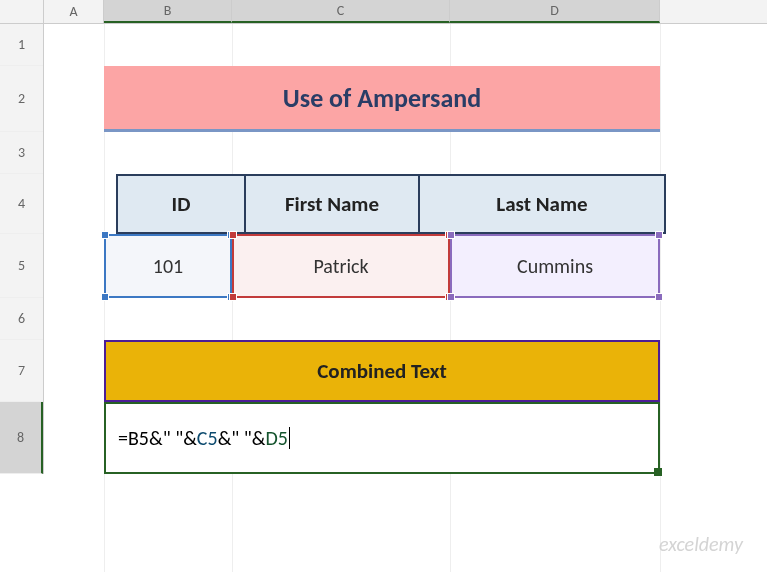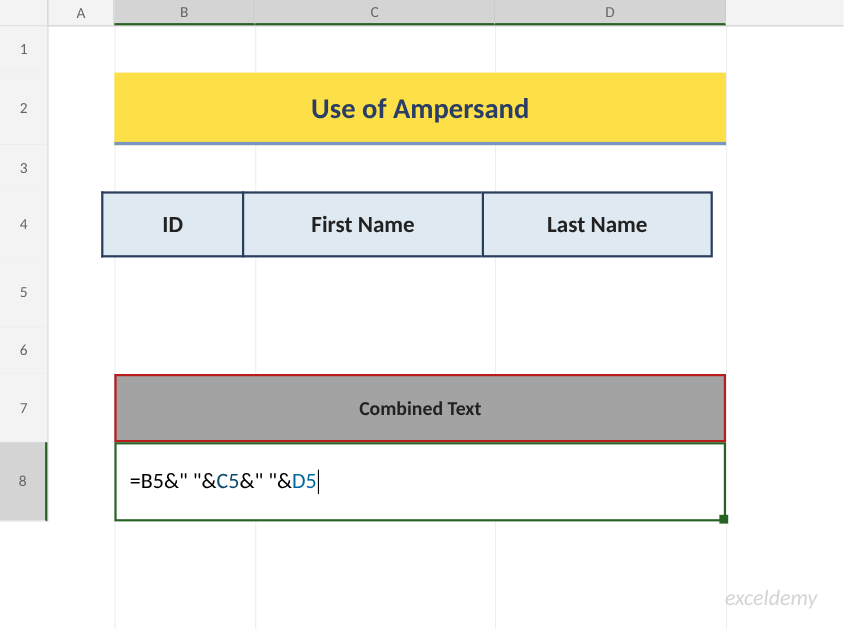--- a/index.html
+++ b/index.html
@@ -84,55 +84,55 @@
       height: 548px;
     }
     
     
     .title-cell {
       position: absolute;
       top: 42px;
       left: 60px;
       width: 556px;
       height: 66px;
-      background: #fde047;
+      background: #fca5a5;
       border-bottom: 3px solid #7a96c5;
       display: flex;
       align-items: center;
       justify-content: center;
       font-size: 26px;
       font-weight: bold;
       color: #2a3d66;
     }
     
     
     .table-header-row {
       position: absolute;
       top: 150px;
-      left: 48px;
+      left: 72px;
       width: 556px;
       height: 60px;
       display: flex;
     }
     .table-header-cell {
       background: #dfe9f2;
       border-top: 2px solid #2a3d5c;
       border-bottom: 2px solid #2a3d5c;
       border-left: 2px solid #2a3d5c;
       display: flex;
       align-items: center;
       justify-content: center;
       font-size: 21px;
       font-weight: bold;
       color: #222;
     }
     .table-header-cell.last { border-right: 2px solid #2a3d5c; }
     .thc-b { width: 128px; }
-    .thc-c { width: 218px; }
-    .thc-d { width: 210px; }
+    .thc-c { width: 174px; }
+    .thc-d { width: 248px; }
     
     
     .data-row {
       position: absolute;
       top: 210px;
       left: 60px;
       width: 556px;
       height: 64px;
       display: flex;
     }
@@ -163,26 +163,26 @@
     .h-bl { bottom: -5px; left: -5px; }
     .h-br { bottom: -5px; right: -5px; }
     
     
     .combined-header {
       position: absolute;
       top: 316px;
       left: 60px;
       width: 556px;
       height: 62px;
-      background: #a3a3a3;
-      border: 2px solid #b91c1c;
-      display: flex;
-      align-items: center;
-      justify-content: center;
-      font-size: 18px;
+      background: #eab308;
+      border: 2px solid #4c1d95;
+      display: flex;
+      align-items: center;
+      justify-content: center;
+      font-size: 21px;
       font-weight: bold;
       color: #222;
     }
     
     
     .formula-cell {
       position: absolute;
       top: 378px;
       left: 60px;
       width: 556px;
@@ -200,21 +200,21 @@
       bottom: -4px;
       right: -4px;
       width: 8px;
       height: 8px;
       background: #276124;
     }
     .formula-part { white-space: pre; }
     .fp-black { color: #000; }
     .fp-blue { color: #000000; }
     .fp-red { color: #0c4a6e; }
-    .fp-purple { color: #0369a1; }
+    .fp-purple { color: #14532d; }
     
     
     .cursor {
       display: inline-block;
       width: 1px;
       height: 22px;
       background: #000;
       vertical-align: middle;
       margin-left: 1px;
     }
@@ -267,20 +267,43 @@
     <div class="gridline-v gv-d"></div>
 
     <div class="title-cell">Use of Ampersand</div>
 
     <div class="table-header-row">
       <div class="table-header-cell thc-b">ID</div>
       <div class="table-header-cell thc-c">First Name</div>
       <div class="table-header-cell thc-d last">Last Name</div>
     </div>
 
+    <div class="data-row">
+      <div class="data-cell dc-b">
+        <span>101</span>
+        <div class="handle h-tl"></div>
+        <div class="handle h-tr"></div>
+        <div class="handle h-bl"></div>
+        <div class="handle h-br"></div>
+      </div>
+      <div class="data-cell dc-c">
+        <span>Patrick</span>
+        <div class="handle h-tl"></div>
+        <div class="handle h-tr"></div>
+        <div class="handle h-bl"></div>
+        <div class="handle h-br"></div>
+      </div>
+      <div class="data-cell dc-d">
+        <span>Cummins</span>
+        <div class="handle h-tl"></div>
+        <div class="handle h-tr"></div>
+        <div class="handle h-bl"></div>
+        <div class="handle h-br"></div>
+      </div>
+    </div>
 
     <div class="combined-header">Combined Text</div>
 
     <div class="formula-cell">
       <span class="formula-part fp-black">=</span>
         <span class="formula-part fp-blue">B5</span>
         <span class="formula-part fp-black">&amp;" "&amp;</span>
         <span class="formula-part fp-red">C5</span>
         <span class="formula-part fp-black">&amp;" "&amp;</span>
         <span class="formula-part fp-purple">D5</span>

